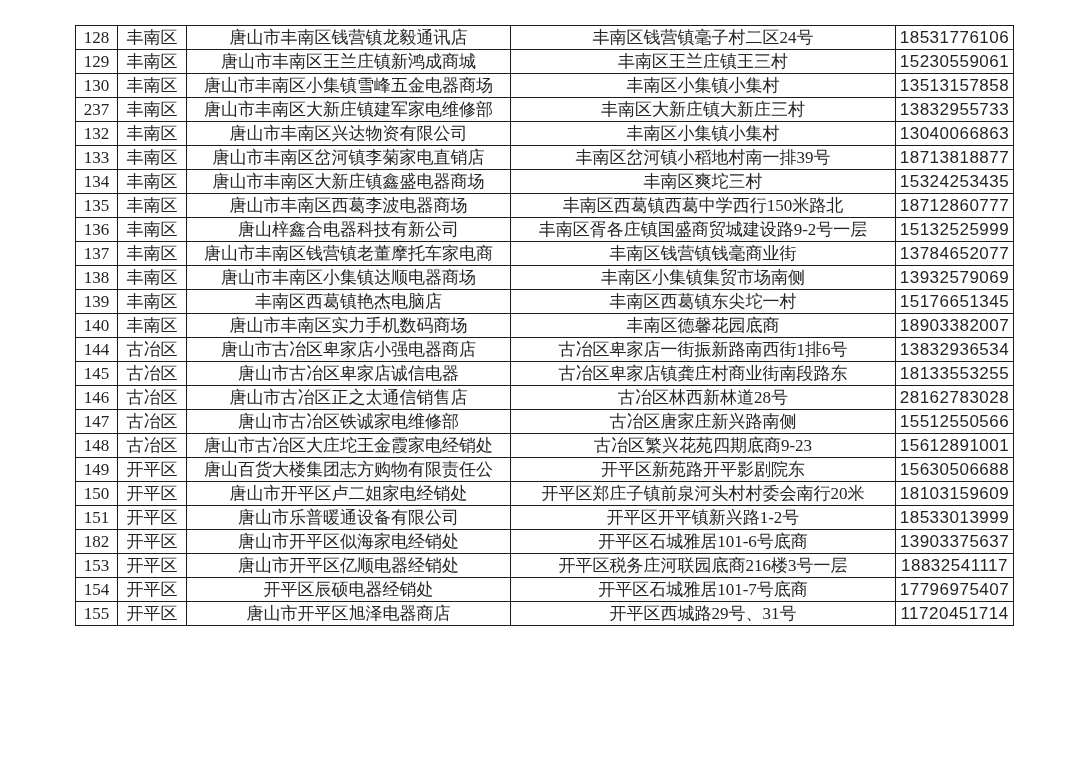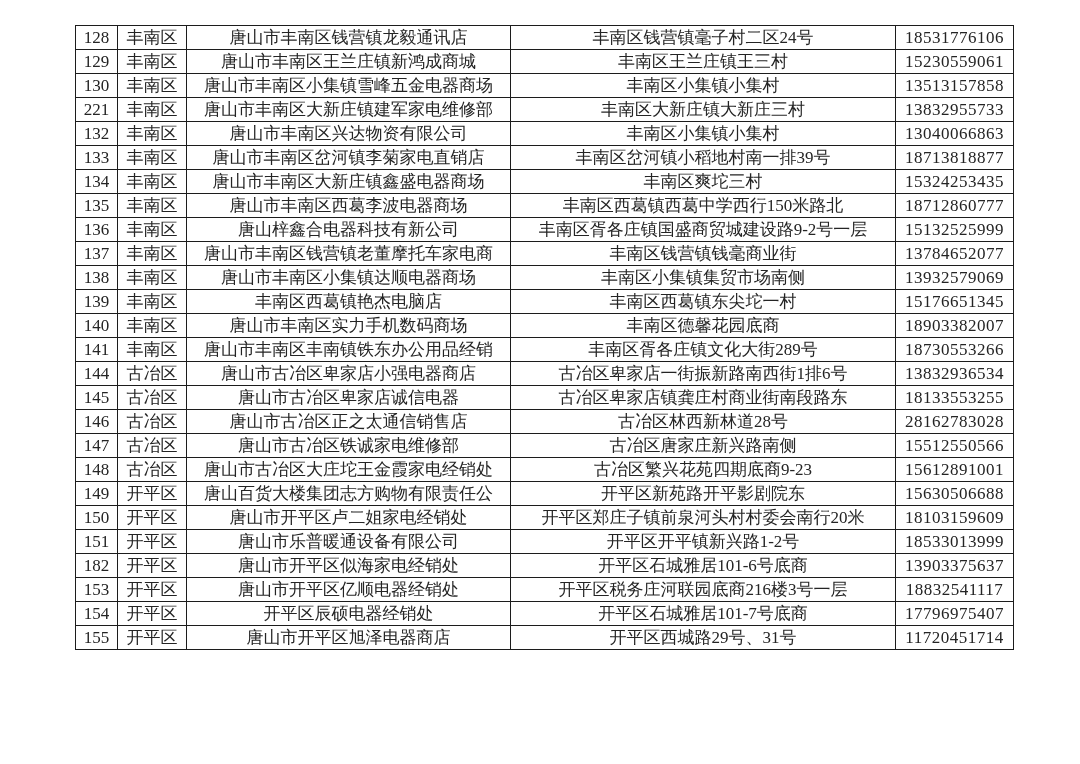--- a/index.html
+++ b/index.html
@@ -33,21 +33,21 @@
     padding: 0 2px;
     color: #242424;
     word-break: break-all;
   }
   .col-no    { width: 42px; }
   .col-dist  { width: 69px; }
   .col-name  { width: 324px; }
   .col-addr  { width: 385px; }
   .col-phone { width: 118px; }
   .store-table td.cell-phone {
-    font-family: Liberation Serif, serif;
+    font-family: Liberation Sans, sans-serif;
     letter-spacing: 0.5px;
   }
 </style>
 </head>
 <body>
 
 <div class="page">
   <table class="store-table">
     <colgroup>
       <col class="col-no">
@@ -75,21 +75,21 @@
 
   <tr>
     <td class="cell-no">130</td>
     <td class="cell-district">丰南区</td>
     <td class="cell-name">唐山市丰南区小集镇雪峰五金电器商场</td>
     <td class="cell-address">丰南区小集镇小集村</td>
     <td class="cell-phone">13513157858</td>
   </tr>
 
   <tr>
-    <td class="cell-no">221</td>
+    <td class="cell-no">237</td>
     <td class="cell-district">丰南区</td>
     <td class="cell-name">唐山市丰南区大新庄镇建军家电维修部</td>
     <td class="cell-address">丰南区大新庄镇大新庄三村</td>
     <td class="cell-phone">13832955733</td>
   </tr>
 
   <tr>
     <td class="cell-no">132</td>
     <td class="cell-district">丰南区</td>
     <td class="cell-name">唐山市丰南区兴达物资有限公司</td>
@@ -154,27 +154,20 @@
   </tr>
 
   <tr>
     <td class="cell-no">140</td>
     <td class="cell-district">丰南区</td>
     <td class="cell-name">唐山市丰南区实力手机数码商场</td>
     <td class="cell-address">丰南区德馨花园底商</td>
     <td class="cell-phone">18903382007</td>
   </tr>
 
-  <tr>
-    <td class="cell-no">141</td>
-    <td class="cell-district">丰南区</td>
-    <td class="cell-name">唐山市丰南区丰南镇铁东办公用品经销</td>
-    <td class="cell-address">丰南区胥各庄镇文化大街289号</td>
-    <td class="cell-phone">18730553266</td>
-  </tr>
 
 
 
   <tr>
     <td class="cell-no">144</td>
     <td class="cell-district">古冶区</td>
     <td class="cell-name">唐山市古冶区卑家店小强电器商店</td>
     <td class="cell-address">古冶区卑家店一街振新路南西街1排6号</td>
     <td class="cell-phone">13832936534</td>
   </tr>

